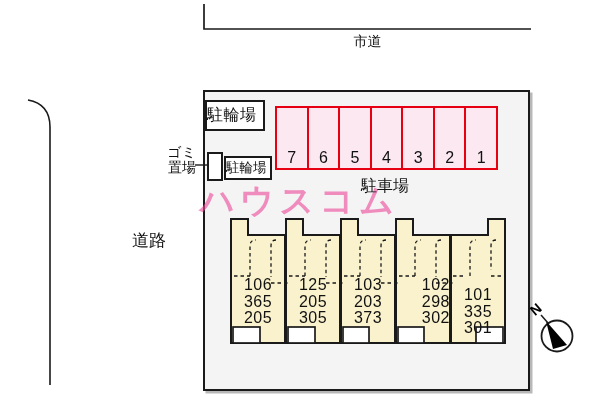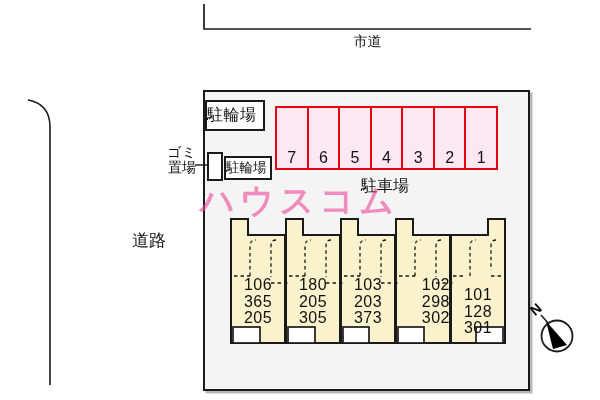--- a/index.html
+++ b/index.html
@@ -110,31 +110,31 @@
   <div class="parking-cell">1</div>
 </div>
 <div id="parking-label" class="abs label">駐車場</div>
 
 <div id="unit-0" class="abs unit-rooms">
   <span>106</span>
   <span>365</span>
   <span>205</span>
 </div>
 <div id="unit-1" class="abs unit-rooms">
-  <span>180</span>
+  <span>125</span>
   <span>205</span>
   <span>305</span>
 </div>
 <div id="unit-2" class="abs unit-rooms">
   <span>103</span>
   <span>203</span>
   <span>373</span>
 </div>
 <div id="unit-3" class="abs unit-rooms">
   <span>102</span>
   <span>298</span>
   <span>302</span>
 </div>
 <div id="unit-4" class="abs unit-rooms">
   <span>101</span>
-  <span>128</span>
+  <span>335</span>
   <span>301</span>
 </div>
 
 </body></html>

